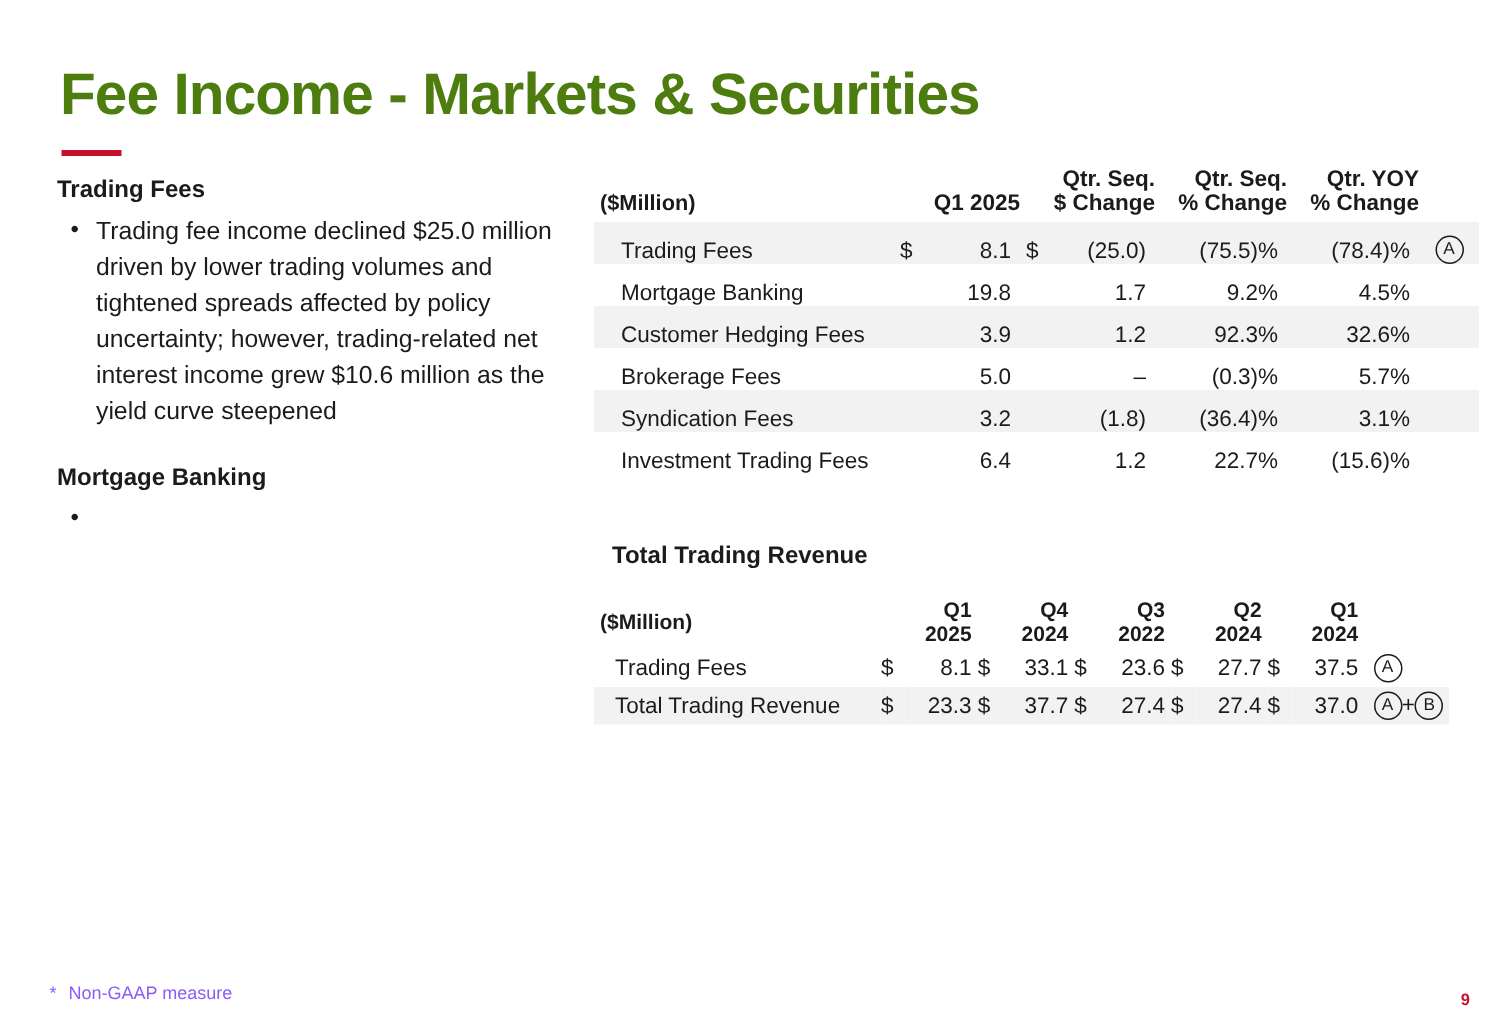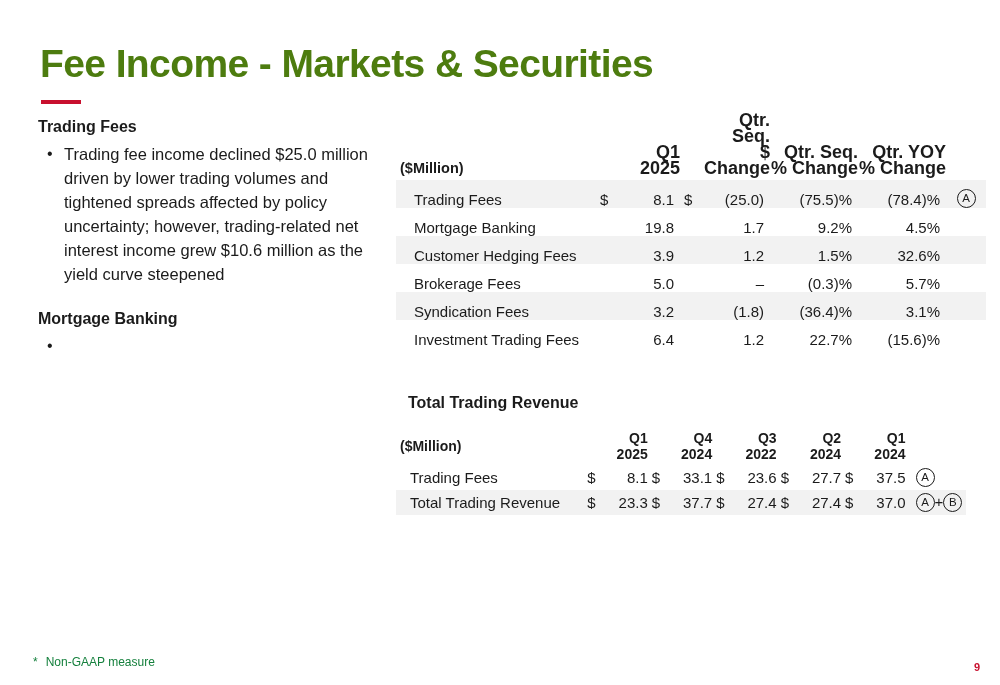--- a/index.html
+++ b/index.html
@@ -94,21 +94,21 @@
   .t1 {
     width: 540px;
     table-layout: fixed;
   }
   .t1 th, .t1 td {
     padding: 0;
     vertical-align: bottom;
   }
   .t1 thead th {
     font-weight: bold;
-    font-size: 18px;
+    font-size: 15px;
     line-height: 16px;
     padding-bottom: 4px;
     text-align: right;
   }
   .t1 thead th.lbl {
     text-align: left;
     font-size: 14.5px;
     padding-left: 4px;
     font-weight: bold;
   }
@@ -192,21 +192,21 @@
   .t2 tbody td.num { text-align: right; padding-right: 4px; }
   .t2 .badge-cell { width: 46px; text-align: left; padding-left: 6px; }
   .sup { font-size: 10px; vertical-align: super; }
 
   
   .footnote {
     position: absolute;
     left: 33px;
     bottom: 16px;
     font-size: 12px;
-    color: #15803d;
+    color: #8b5cf6;
   }
   .footnote .star { margin-right: 8px; }
   .page-num {
     position: absolute;
     right: 20px;
     bottom: 12px;
     font-size: 11px;
     font-weight: bold;
     color: #c8102e;
   }
@@ -289,21 +289,21 @@
           <td class="num">9.2%</td>
           <td class="num">4.5%</td>
           <td class="badge-cell"></td>
         </tr>
         <tr class="row-shade">
           <td class="lbl">Customer Hedging Fees</td>
           <td class="cur"></td>
           <td class="num">3.9</td>
           <td class="cur"></td>
           <td class="num">1.2</td>
-          <td class="num">1.5%</td>
+          <td class="num">92.3%</td>
           <td class="num">32.6%</td>
           <td class="badge-cell"></td>
         </tr>
         <tr>
           <td class="lbl">Brokerage Fees</td>
           <td class="cur"></td>
           <td class="num">5.0</td>
           <td class="cur"></td>
           <td class="num">–</td>
           <td class="num">(0.3)%</td>

